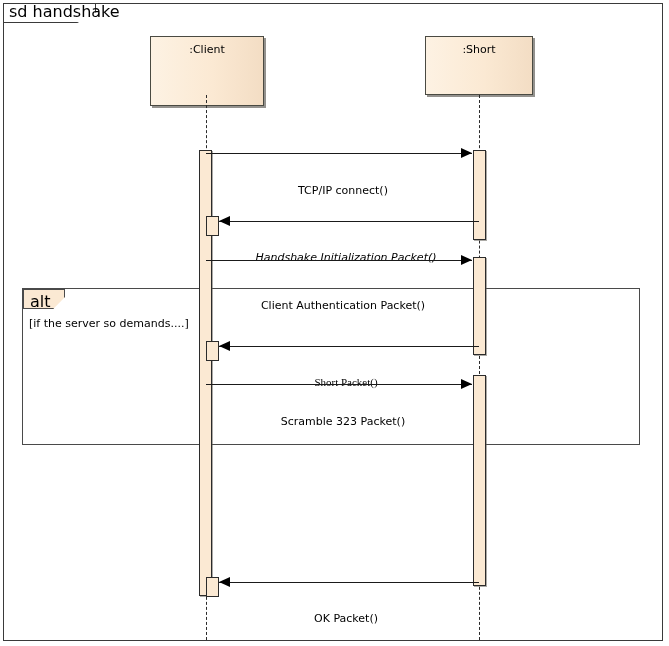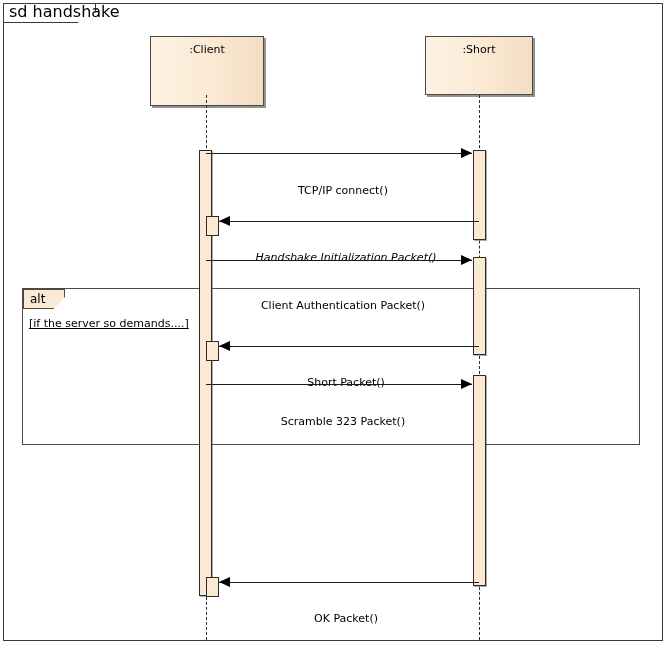--- a/index.html
+++ b/index.html
@@ -128,21 +128,21 @@
   .frag-tab {
     position: absolute;
     background: #fbe9d3;
     border: 1px solid #4a4a4a;
     box-sizing: border-box;
     -webkit-clip-path: polygon(0 0, 100% 0, 100% 40%, 72% 100%, 0 100%);
     clip-path: polygon(0 0, 100% 0, 100% 40%, 72% 100%, 0 100%);
   }
   .frag-tab-label {
     position: absolute;
-    font-size: 12px;
+    font-size: 16px;
     color: #000000;
     white-space: nowrap;
   }
   .frag-guard {
     position: absolute;
     font-size: 11px;
     color: #000000;
     white-space: nowrap;
   }
 </style>
@@ -161,21 +161,21 @@
   <div class="lifeline-dash" style="left:206px; top:95px; height:545px;"></div>
 
   <div class="lifeline-box" style="left:425px; top:36px; width:108px; height:59px;">
     <span class="lifeline-name">:Short</span>
   </div>
   <div class="lifeline-dash" style="left:479px; top:95px; height:545px;"></div>
 
   <div class="frag" style="left:22px; top:288px; width:618px; height:157px;"></div>
   <div class="frag-tab" style="left:23px; top:289px; width:42px; height:20px;"></div>
   <div class="frag-tab-label" style="left:30px; top:292px;">alt</div>
-  <div class="frag-guard" style="left:29px; top:317px;text-decoration:underline;">[if the server so demands....]</div>
+  <div class="frag-guard" style="left:29px; top:317px;">[if the server so demands....]</div>
 
   <div class="activation shadowed" style="left:199px; top:150px; width:13px; height:446px;"></div>
 
   <div class="activation" style="left:206px; top:216px; width:13px; height:20px;"></div>
 
   <div class="activation" style="left:206px; top:341px; width:13px; height:20px;"></div>
 
   <div class="activation" style="left:206px; top:577px; width:13px; height:20px;"></div>
 
   <div class="activation shadowed" style="left:473px; top:150px; width:13px; height:90px;"></div>
@@ -187,21 +187,21 @@
   <div class="arrow-head right" style="left:461px; top:148px;"></div>
 
   <div class="msg-label" style="left:218px; top:205px; width:256px;font-style:italic;">Handshake Initialization Packet()</div>
   <div class="msg-line" style="left:219px; top:221px; width:260px;"></div>
   <div class="arrow-head left" style="left:219px; top:216px;"></div>
 
   <div class="msg-label" style="left:212px; top:253px; width:262px;">Client Authentication Packet()</div>
   <div class="msg-line" style="left:206px; top:260px; width:266px;"></div>
   <div class="arrow-head right" style="left:461px; top:255px;"></div>
 
-  <div class="msg-label" style="left:218px; top:330px; width:256px;">Short Packet()</div>
+  <div class="msg-label" style="left:218px; top:330px; width:256px;font-family:Liberation Serif, serif;">Short Packet()</div>
   <div class="msg-line" style="left:219px; top:346px; width:260px;"></div>
   <div class="arrow-head left" style="left:219px; top:341px;"></div>
 
   <div class="msg-label" style="left:212px; top:369px; width:262px;">Scramble 323 Packet()</div>
   <div class="msg-line" style="left:206px; top:384px; width:266px;"></div>
   <div class="arrow-head right" style="left:461px; top:379px;"></div>
 
   <div class="msg-label" style="left:218px; top:566px; width:256px;">OK Packet()</div>
   <div class="msg-line" style="left:219px; top:582px; width:260px;"></div>
   <div class="arrow-head left" style="left:219px; top:577px;"></div>

